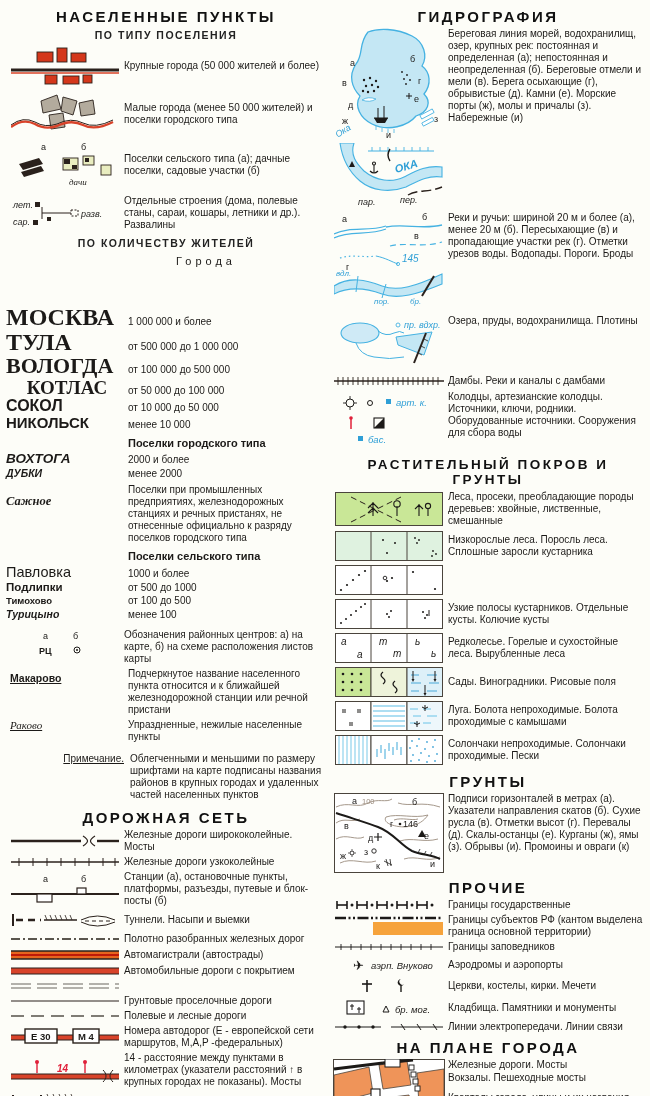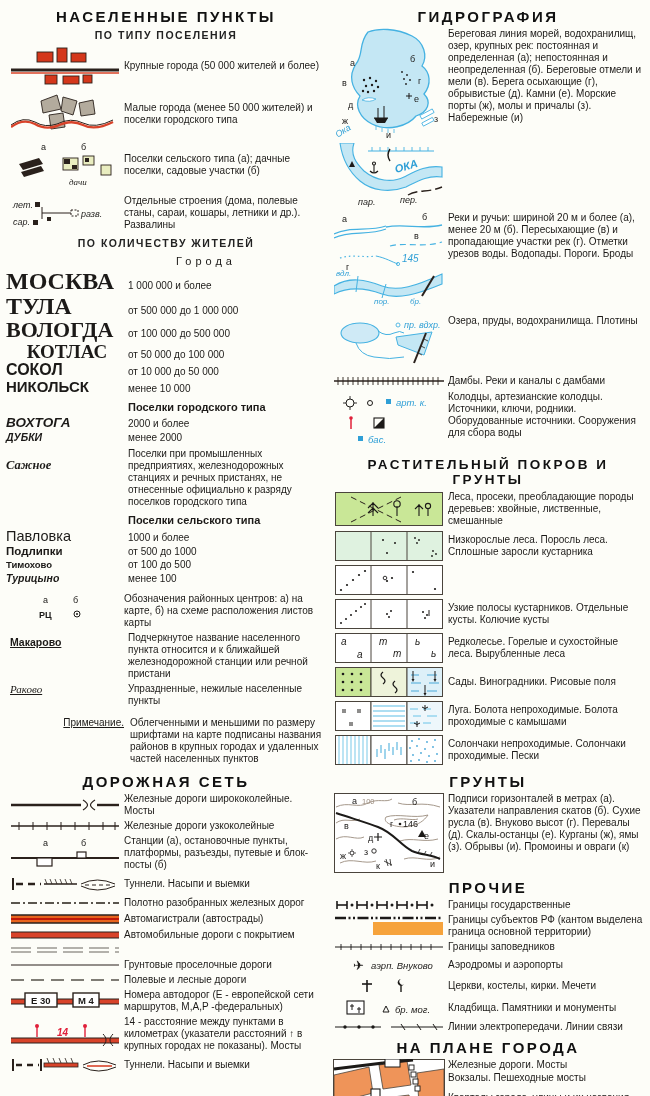--- a/index.html
+++ b/index.html
@@ -105,21 +105,21 @@
         <rect x="36" y="24" width="4" height="4" fill="#2a211c"></rect>
       </svg>
     </div>
     <div class="txt">Отдельные строения (дома, полевые станы, сараи, кошары, летники и др.). Развалины</div>
   </div>
 
   <h3>ПО КОЛИЧЕСТВУ ЖИТЕЛЕЙ</h3>
   <div class="center-head" style="text-align:center;margin-left:80px;letter-spacing:4px;font-weight:normal;">Города</div>
 
   <div class="city-row">
-    <div class="namecol serif bold" style="font-size:24px;line-height:1;">МОСКВА</div>
+    <div class="namecol serif bold" style="font-size:24px;line-height:1;margin-top:36px;">МОСКВА</div>
     <div class="txt">1 000 000 и более</div>
   </div>
   <div class="city-row">
     <div class="namecol serif bold" style="font-size:24px;line-height:1;">ТУЛА</div>
     <div class="txt">от 500 000 до 1 000 000</div>
   </div>
   <div class="city-row">
     <div class="namecol serif bold" style="font-size:22px;line-height:1;">ВОЛОГДА</div>
     <div class="txt">от 100 000 до 500 000</div>
   </div>
@@ -854,21 +854,21 @@
           <line x1="14" y1="60" x2="15.5" y2="60"></line>
             <line x1="20.5" y1="60" x2="22" y2="60"></line>
         </g>
         <text x="30" y="62" class="lbl" font-size="8.5">з</text>
         <circle cx="40" cy="58" r="2.2" fill="none" stroke="#1c1a18" stroke-width="0.9"></circle>
         <text x="96" y="74" class="lbl" font-size="8.5">и</text>
         <text x="42" y="76" class="lbl" font-size="8.5">к</text>
         <path d="M50,68 l8,4 M52,66 l2,7 M56,66 l1,7" stroke="#1c1a18" stroke-width="0.8" fill="none"></path>
       </svg>
     </div>
-    <div class="txt">Подписи горизонталей в метрах (а). Указатели направления скатов (б). Сухие русла (в). Внуково высот (г). Перевалы (д). Скалы-останцы (е). Курганы (ж), ямы (з). Обрывы (и). Промоины и овраги (к)</div>
+    <div class="txt">Подписи горизонталей в метрах (а). Указатели направления скатов (б). Сухие русла (в). Отметки высот (г). Перевалы (д). Скалы-останцы (е). Курганы (ж), ямы (з). Обрывы (и). Промоины и овраги (к)</div>
   </div>
 
   <h2 style="margin-top:6px;">ПРОЧИЕ</h2>
 
   <div class="row">
     <div class="sym">
       <svg width="108" height="12" viewBox="0 0 108 12">
         <g stroke="#1c1a18" stroke-width="1.6">
           <line x1="2" y1="2" x2="2" y2="10"></line>
             <line x1="2" y1="6" x2="12" y2="6"></line>

